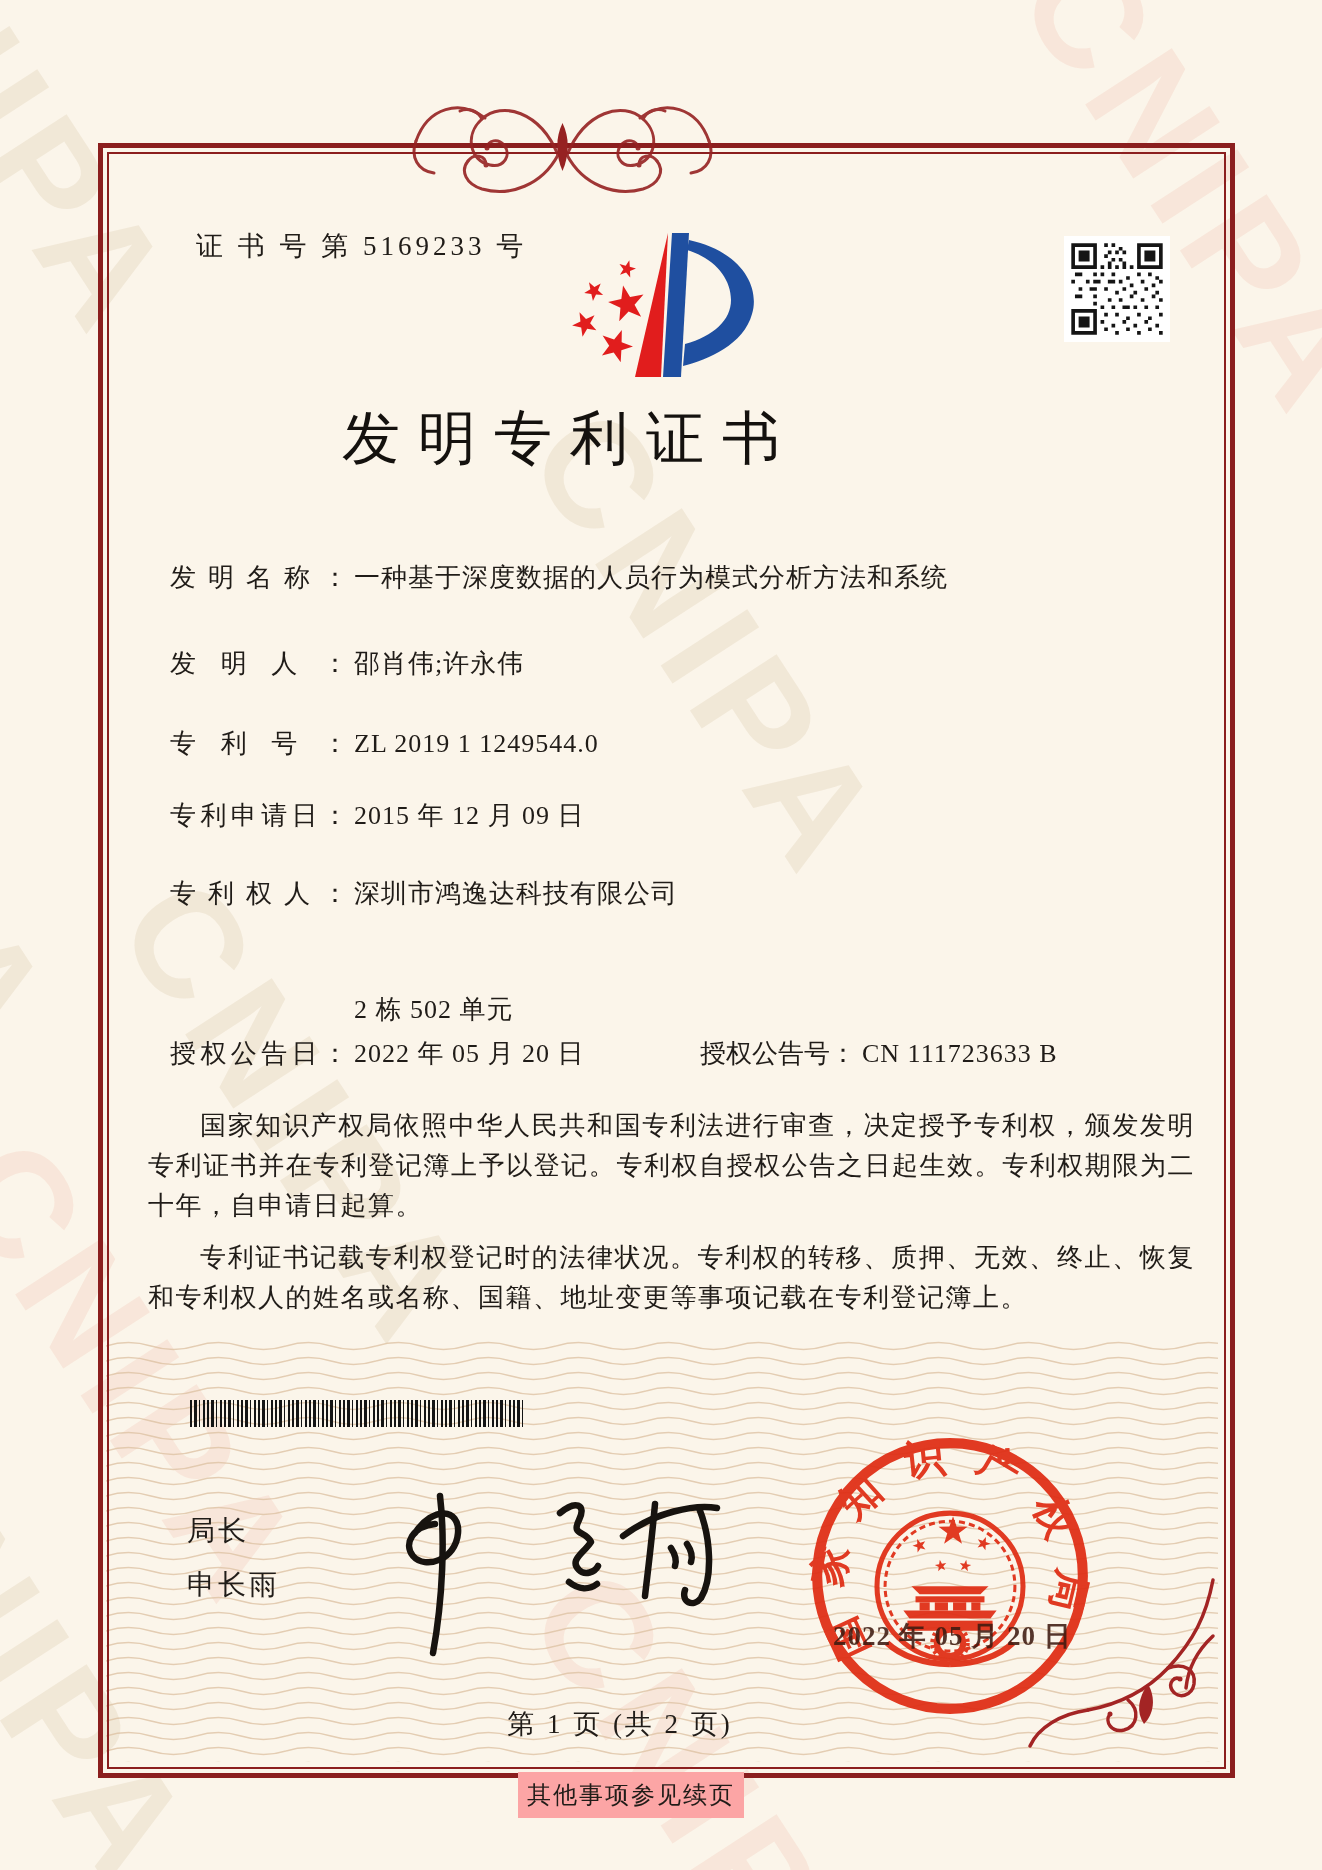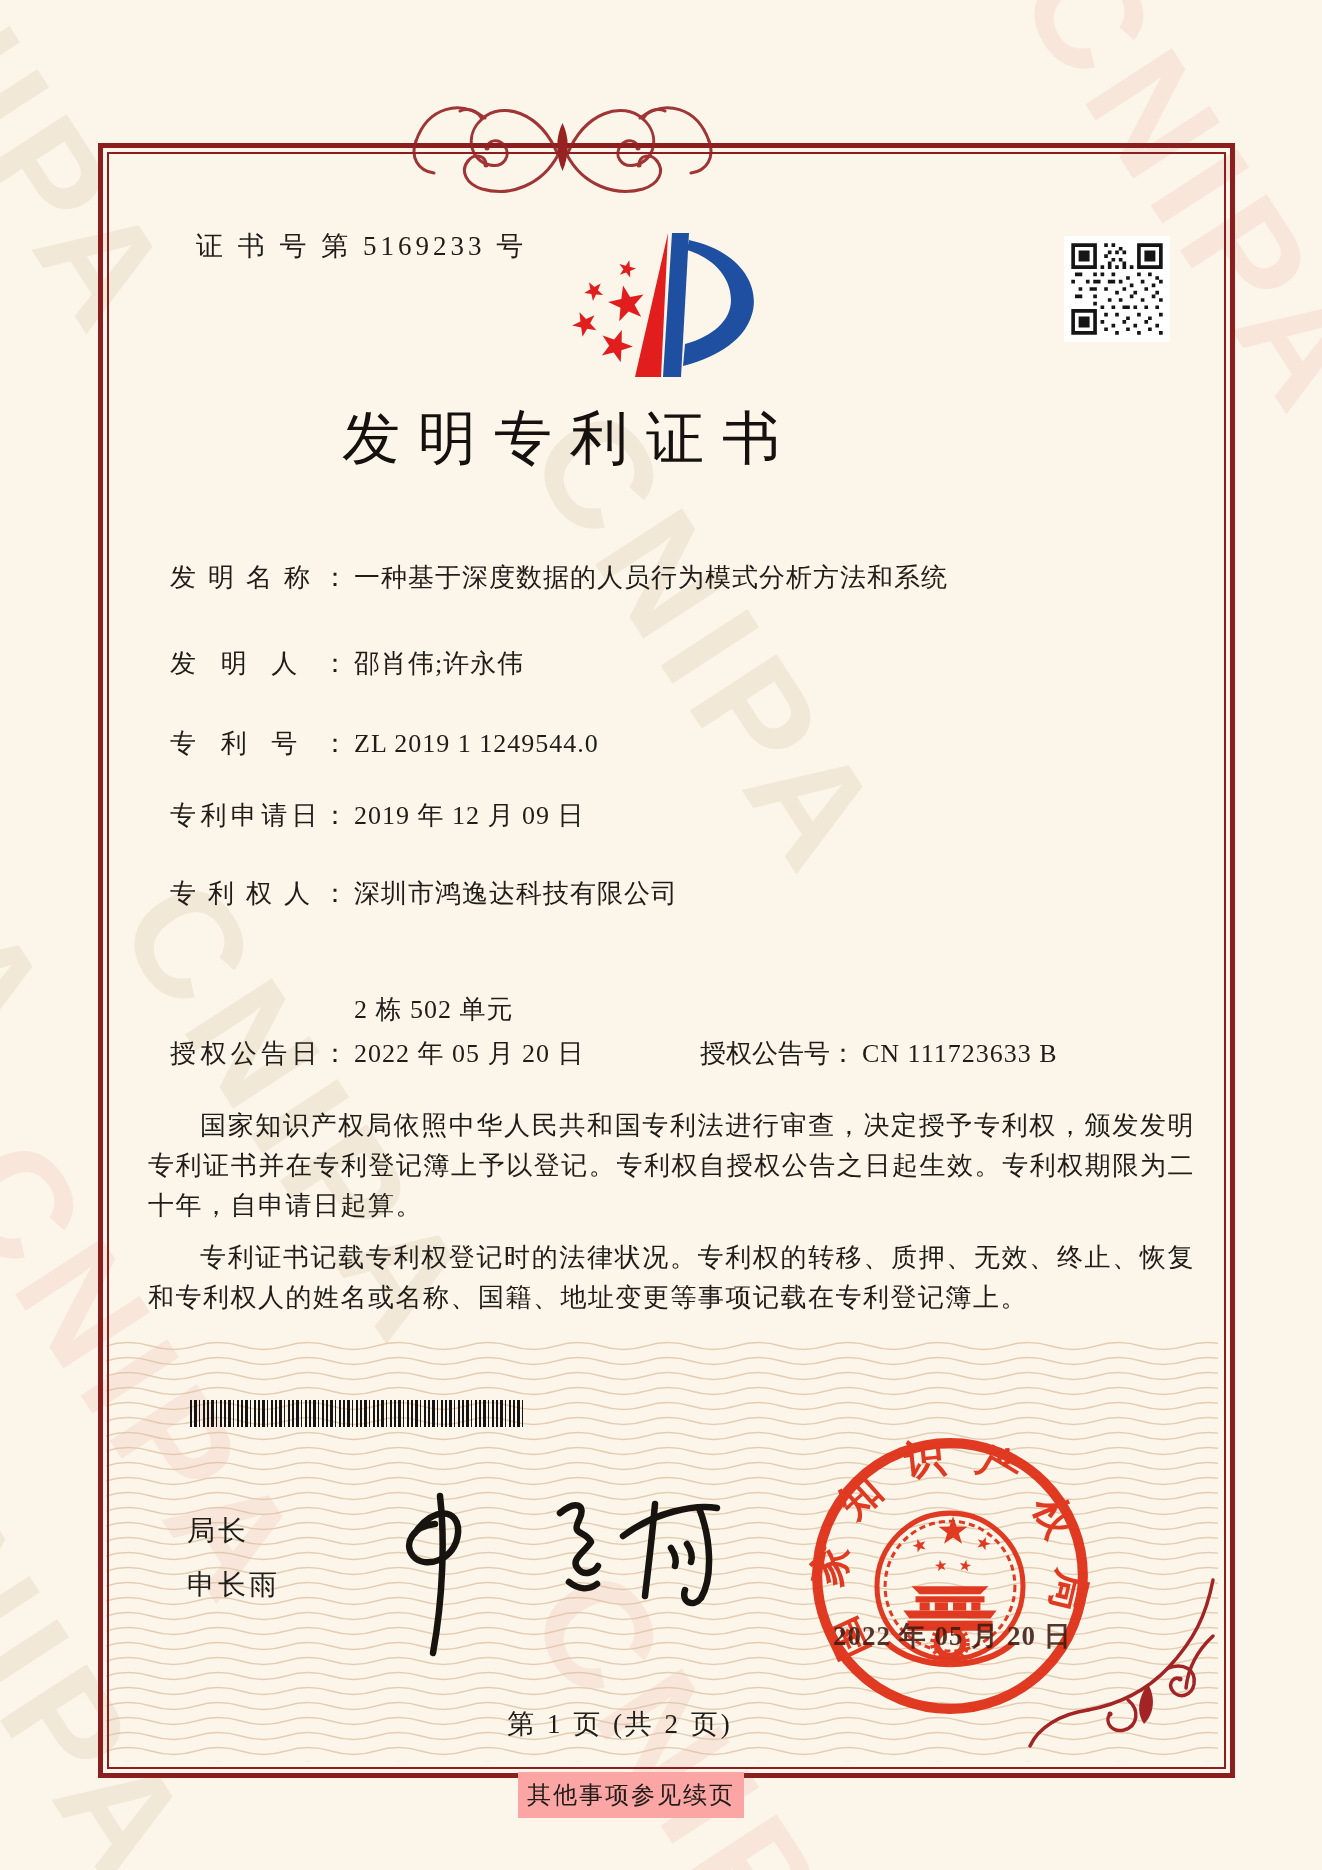--- a/index.html
+++ b/index.html
@@ -133,21 +133,21 @@
   <div class="abs field" style="top:560px">
     <span class="flabel">发明名称：</span><span class="fvalue">一种基于深度数据的人员行为模式分析方法和系统</span>
   </div>
   <div class="abs field" style="top:646px">
     <span class="flabel">发明人：</span><span class="fvalue">邵肖伟;许永伟</span>
   </div>
   <div class="abs field" style="top:726px">
     <span class="flabel">专利号：</span><span class="fvalue">ZL 2019 1 1249544.0</span>
   </div>
   <div class="abs field" style="top:798px">
-    <span class="flabel">专利申请日：</span><span class="fvalue">2019 年 12 月 09 日</span>
+    <span class="flabel">专利申请日：</span><span class="fvalue">2015 年 12 月 09 日</span>
   </div>
   <div class="abs field" style="top:876px">
     <span class="flabel">专利权人：</span><span class="fvalue">深圳市鸿逸达科技有限公司</span>
   </div>
   <div class="abs addr2" style="top:992px">2 栋 502 单元</div>
   <div class="abs field" style="top:1036px">
     <span class="flabel">授权公告日：</span><span class="fvalue">2022 年 05 月 20 日</span>
   </div>
   <div class="abs grant-right" style="top:1036px">
     <span>授权公告号：</span><span class="fvalue">CN 111723633 B</span>

